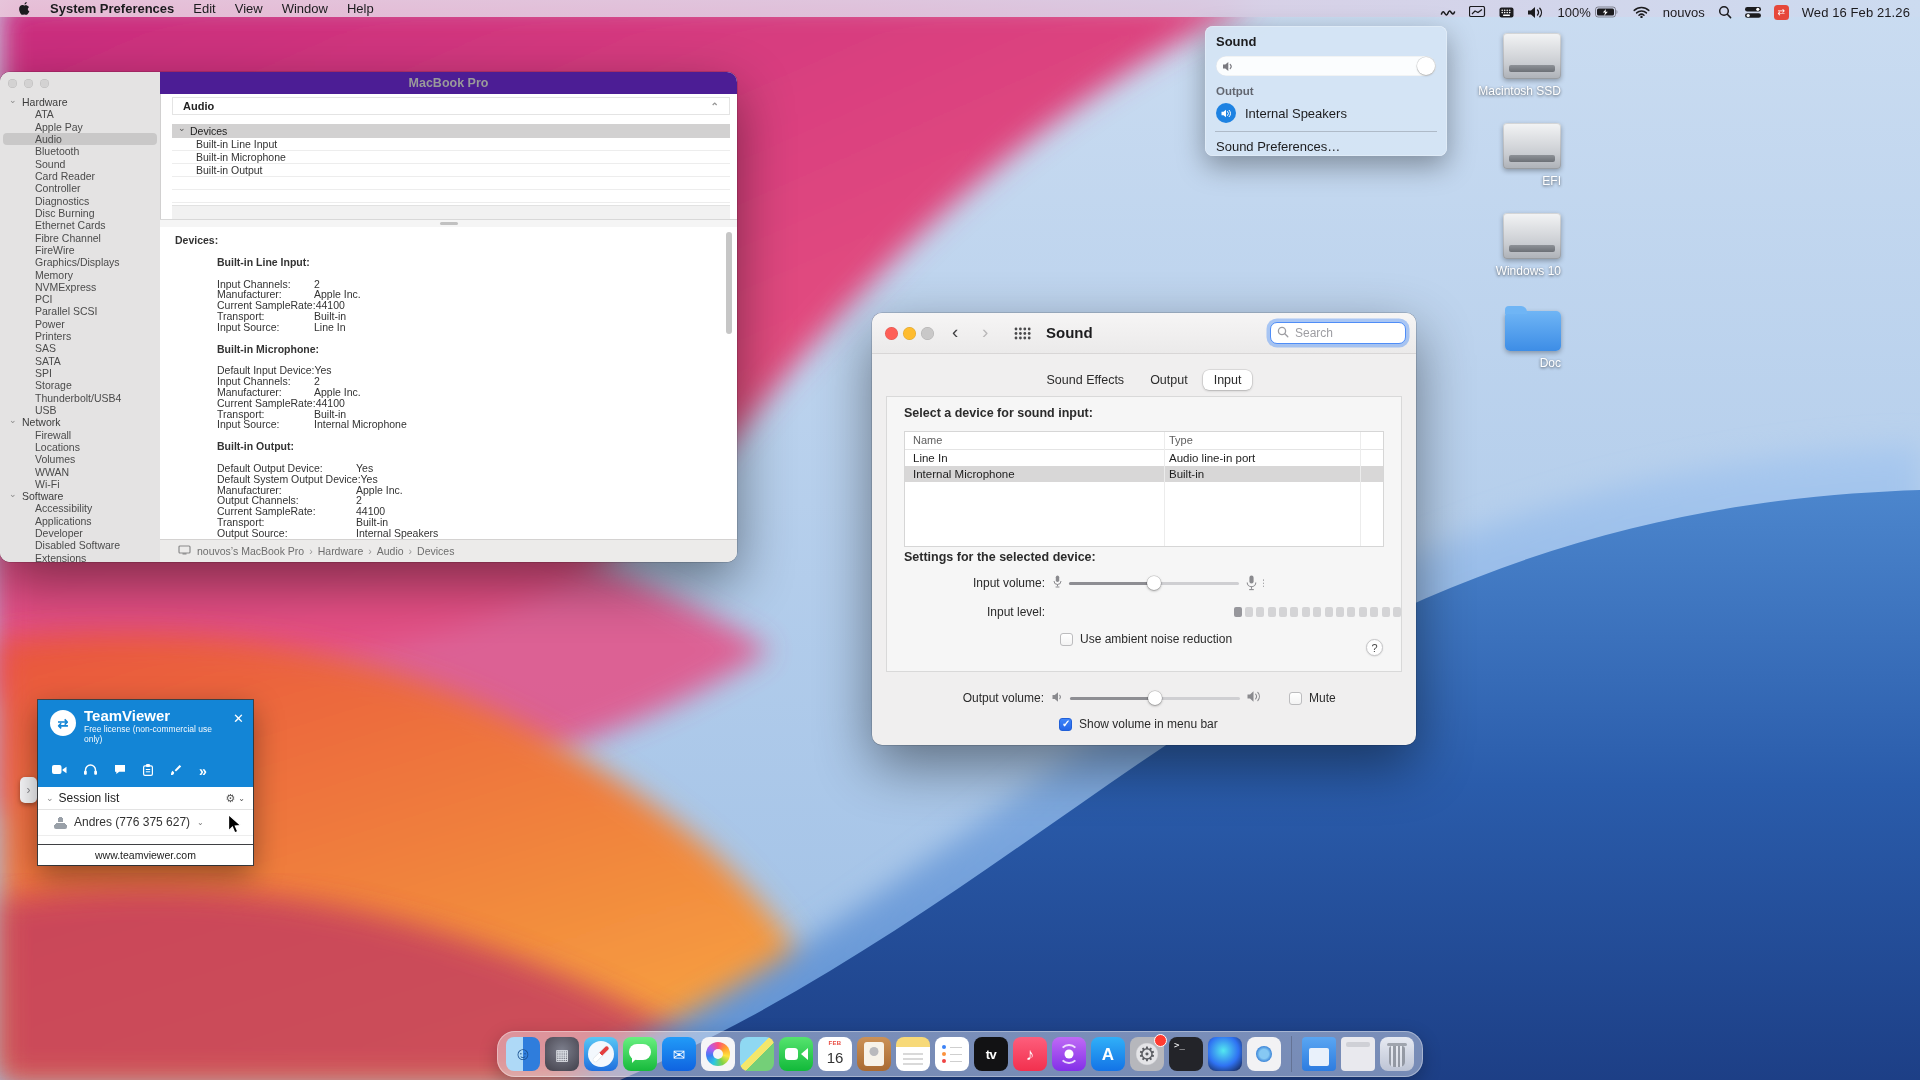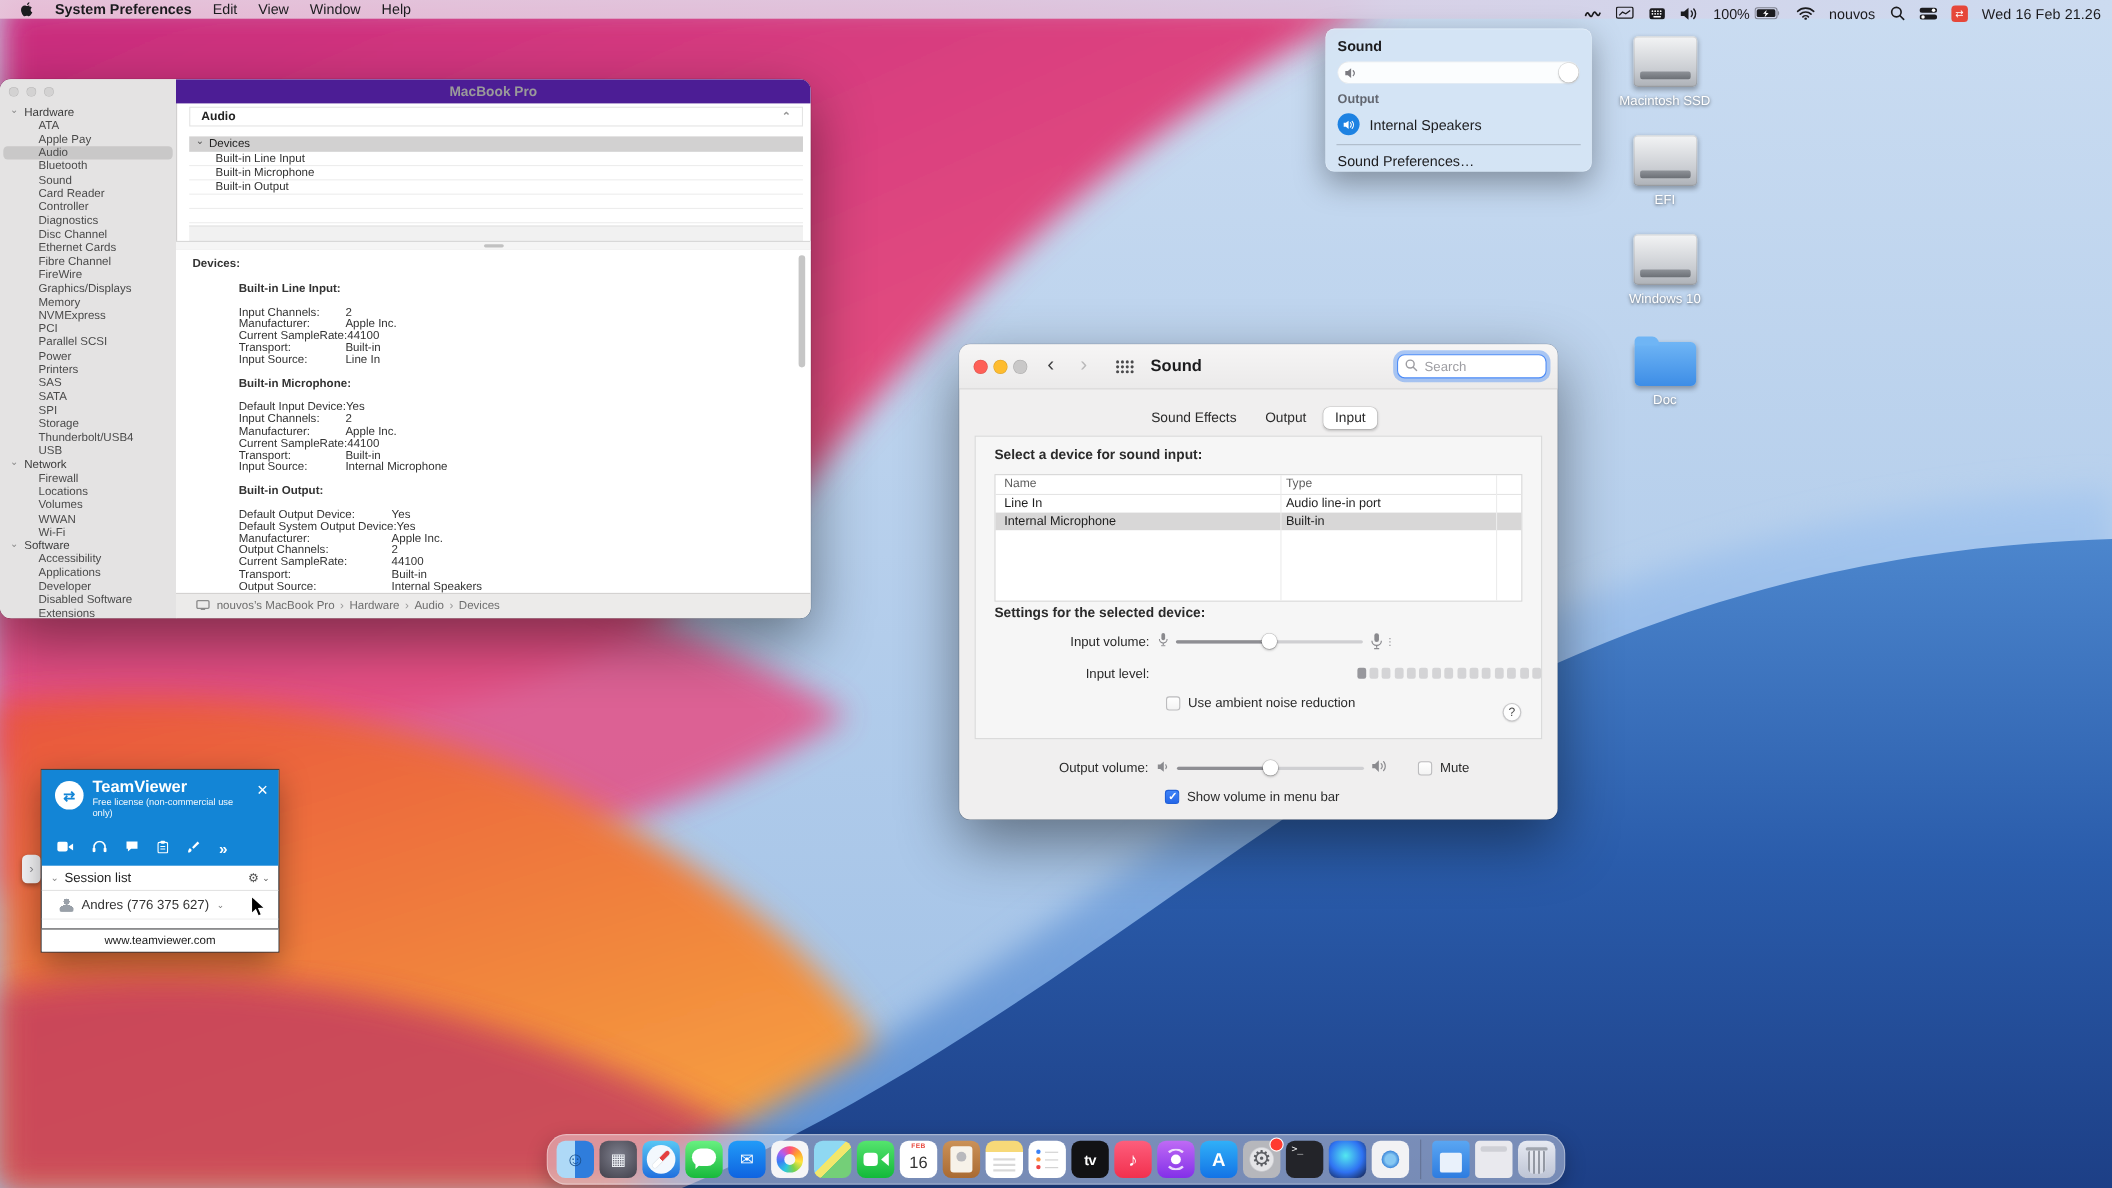--- a/index.html
+++ b/index.html
@@ -30,21 +30,21 @@
   .pv-knob{position:absolute;right:1px;top:1px;width:18px;height:18px;border-radius:50%;background:#fff;
     box-shadow:0 0 0 .5px rgba(0,0,0,.15),0 1px 2px rgba(0,0,0,.2);}
   .pv-spk{position:absolute;left:6px;top:4px;}
   .pv-out{margin-top:9px;font-size:11.5px;font-weight:700;color:rgba(60,60,67,.75);}
   .pv-row{display:flex;align-items:center;gap:9px;margin-top:6px;}
   .pv-devicon{width:20px;height:20px;border-radius:50%;background:#1d82e2;display:flex;align-items:center;justify-content:center;}
   .pv-div{height:1px;background:rgba(60,60,67,.25);margin:8px -1px 7px;}
 
   
   .desktop-icons{position:absolute;left:1466px;top:33px;width:95px;z-index:5;}
-  .desk-icon{display:flex;flex-direction:column;align-items:center;margin-bottom:25px;}
+  .desk-icon{display:flex;flex-direction:column;align-items:flex-end;margin-bottom:25px;}
   .di-label{margin-top:5px;font-size:12px;color:#fff;text-shadow:0 1px 3px rgba(0,0,0,.65);text-align:center;}
   .drive .di-art{width:58px;height:46px;border-radius:4px;position:relative;
     background:linear-gradient(180deg,#f3f4f5,#c9ccd1 68%,#adb1b7);
     box-shadow:inset 0 0 0 1px rgba(0,0,0,.12),0 2px 5px rgba(0,0,0,.3);}
   .drive .di-art::after{content:"";position:absolute;left:6px;right:6px;bottom:7px;height:7px;border-radius:2px;
     background:linear-gradient(#8e9298,#6c7076);}
   .folder .di-art{width:56px;height:40px;border-radius:5px;margin-top:8px;position:relative;
     background:linear-gradient(#6fb5f5,#3d8de6);box-shadow:0 2px 5px rgba(0,0,0,.3);}
   .folder .di-art::before{content:"";position:absolute;top:-5px;left:0;width:22px;height:8px;border-radius:4px 6px 0 0;background:#6fb5f5;}
 
@@ -431,21 +431,21 @@
         <div class="sb-row item">
           <span>Card Reader</span>
         </div>
         <div class="sb-row item">
           <span>Controller</span>
         </div>
         <div class="sb-row item">
           <span>Diagnostics</span>
         </div>
         <div class="sb-row item">
-          <span>Disc Channel</span>
+          <span>Disc Burning</span>
         </div>
         <div class="sb-row item">
           <span>Ethernet Cards</span>
         </div>
         <div class="sb-row item">
           <span>Fibre Channel</span>
         </div>
         <div class="sb-row item">
           <span>FireWire</span>
         </div>

